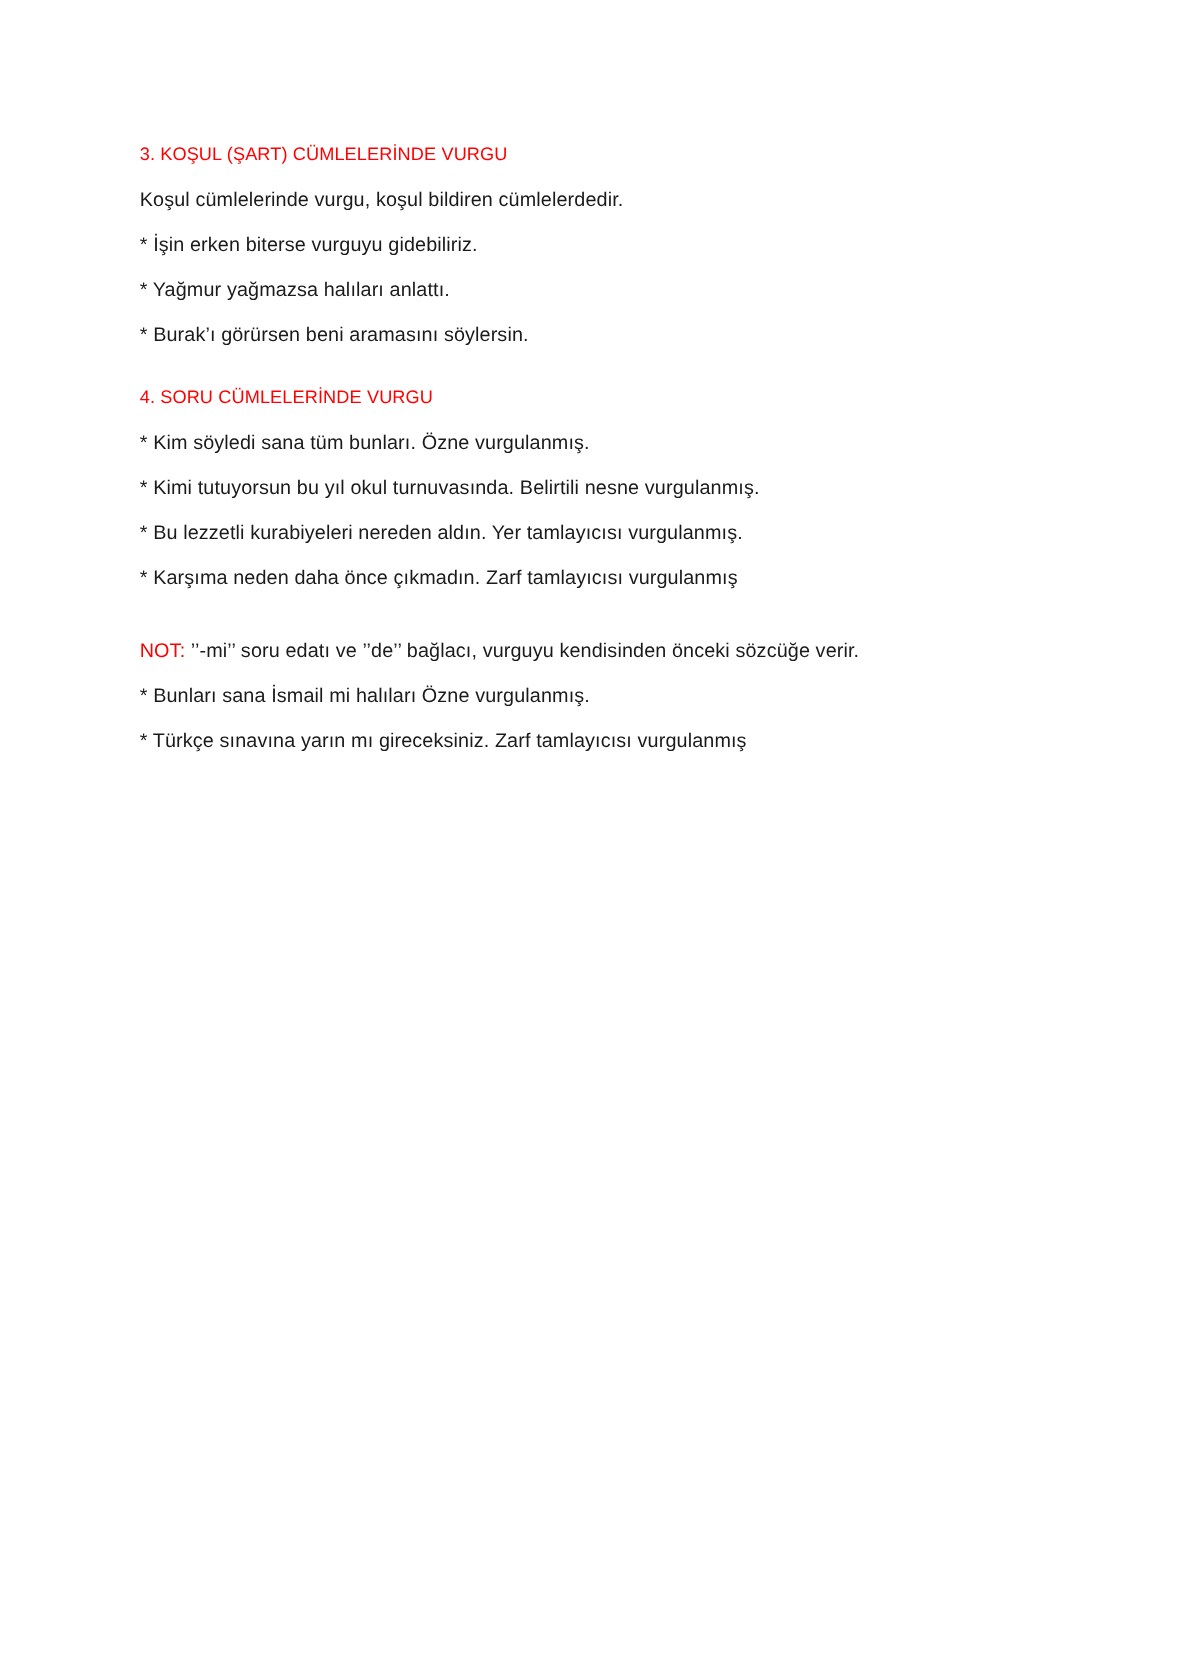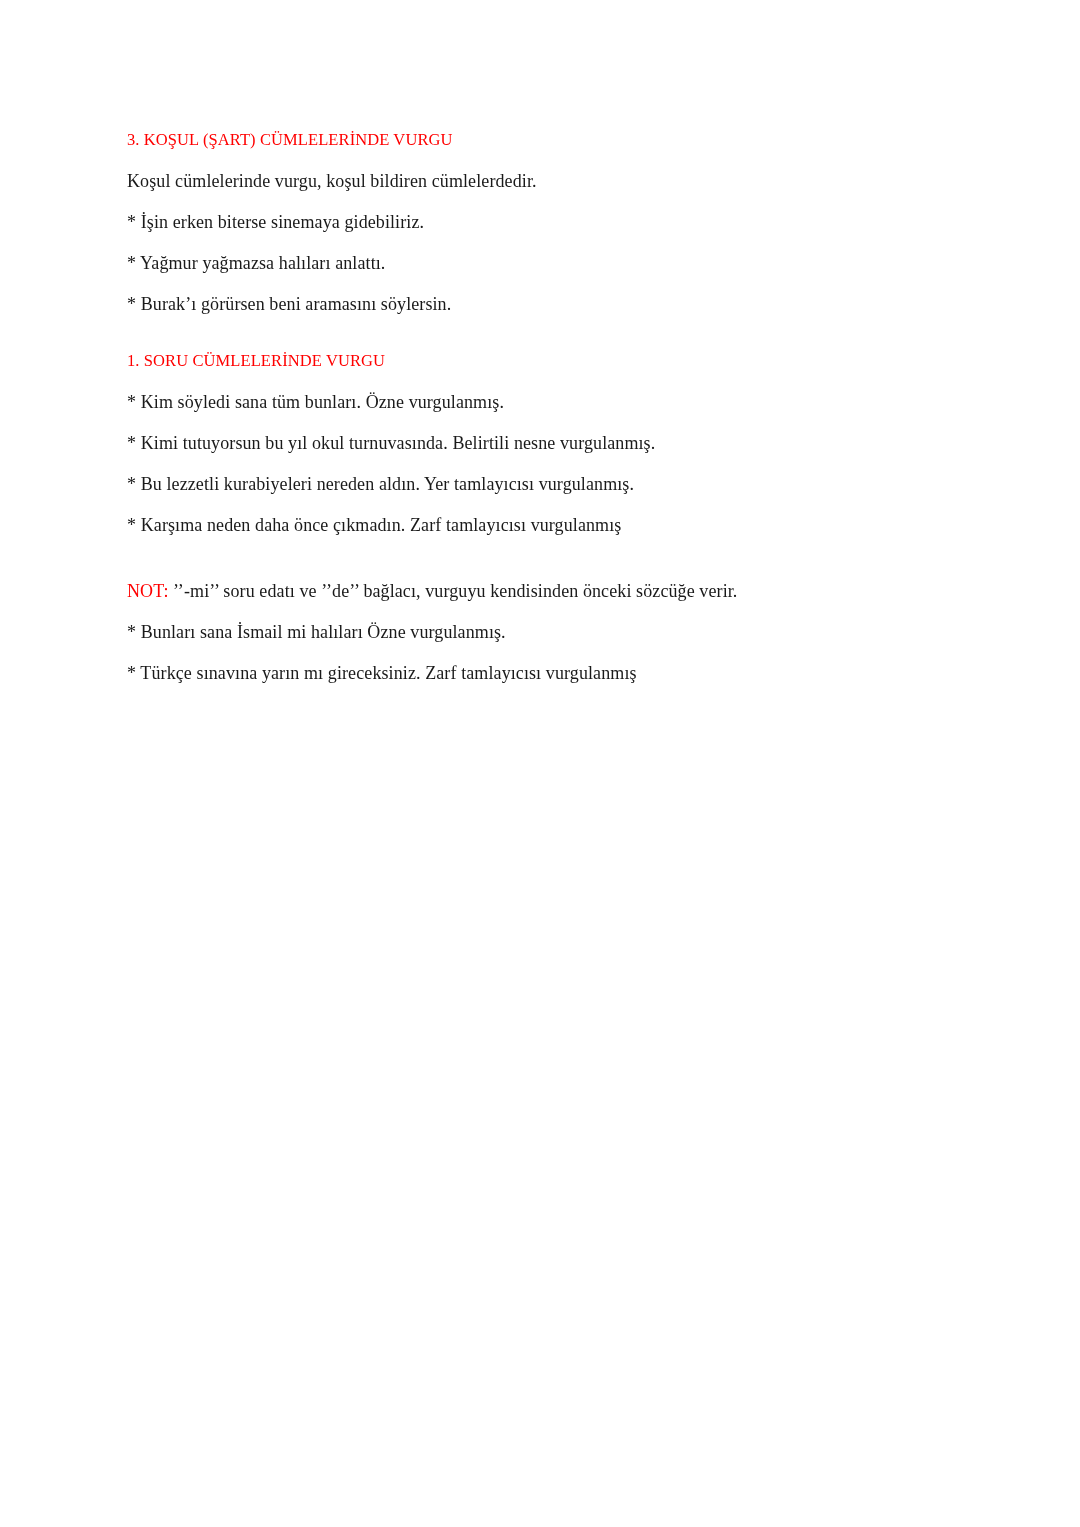--- a/index.html
+++ b/index.html
@@ -13,21 +13,20 @@
     font-family: "Liberation Sans", sans-serif;
     overflow: hidden;
   }
   .page {
     box-sizing: border-box;
     width: 1080px;
     height: 1469px;
     background: var(--background, #ffffff);
     color: var(--body, #1a1a1a);
     padding: 131px 100px 4px 127px;
-    font-family: Liberation Serif, serif;
   }
   .line {
     margin: 0 0 23px 0;
     font-size: 18px;
     line-height: 18px;
     font-weight: 400;
     color: var(--body, #1a1a1a);
     letter-spacing: 0.1px;
   }
   h2.line {
@@ -46,27 +45,27 @@
   }
 </style>
 </head>
 <body>
 
 <div class="page">
 
   <section>
     <h2 class="line">3. KOŞUL (ŞART) CÜMLELERİNDE VURGU</h2>
     <p class="line">Koşul cümlelerinde vurgu, koşul bildiren cümlelerdedir.</p>
-    <p class="line">* İşin erken biterse sinemaya gidebiliriz.</p>
+    <p class="line">* İşin erken biterse vurguyu gidebiliriz.</p>
     <p class="line">* Yağmur yağmazsa halıları anlattı.</p>
     <p class="line">* Burak’ı görürsen beni aramasını söylersin.</p>
   </section>
 
   <section>
-    <h2 class="line section-gap">1. SORU CÜMLELERİNDE VURGU</h2>
+    <h2 class="line section-gap">4. SORU CÜMLELERİNDE VURGU</h2>
     <p class="line">* Kim söyledi sana tüm bunları. Özne vurgulanmış.</p>
     <p class="line">* Kimi tutuyorsun bu yıl okul turnuvasında. Belirtili nesne vurgulanmış.</p>
     <p class="line">* Bu lezzetli kurabiyeleri nereden aldın. Yer tamlayıcısı vurgulanmış.</p>
     <p class="line">* Karşıma neden daha önce çıkmadın. Zarf tamlayıcısı vurgulanmış</p>
   </section>
 
   <section class="note-block">
     <p class="line"><span class="note-label">NOT:</span><span> ’’-mi’’ soru edatı ve ’’de’’ bağlacı, vurguyu kendisinden önceki sözcüğe verir.</span></p>
     <p class="line">* Bunları sana İsmail mi halıları Özne vurgulanmış.</p>
     <p class="line">* Türkçe sınavına yarın mı gireceksiniz. Zarf tamlayıcısı vurgulanmış</p>

